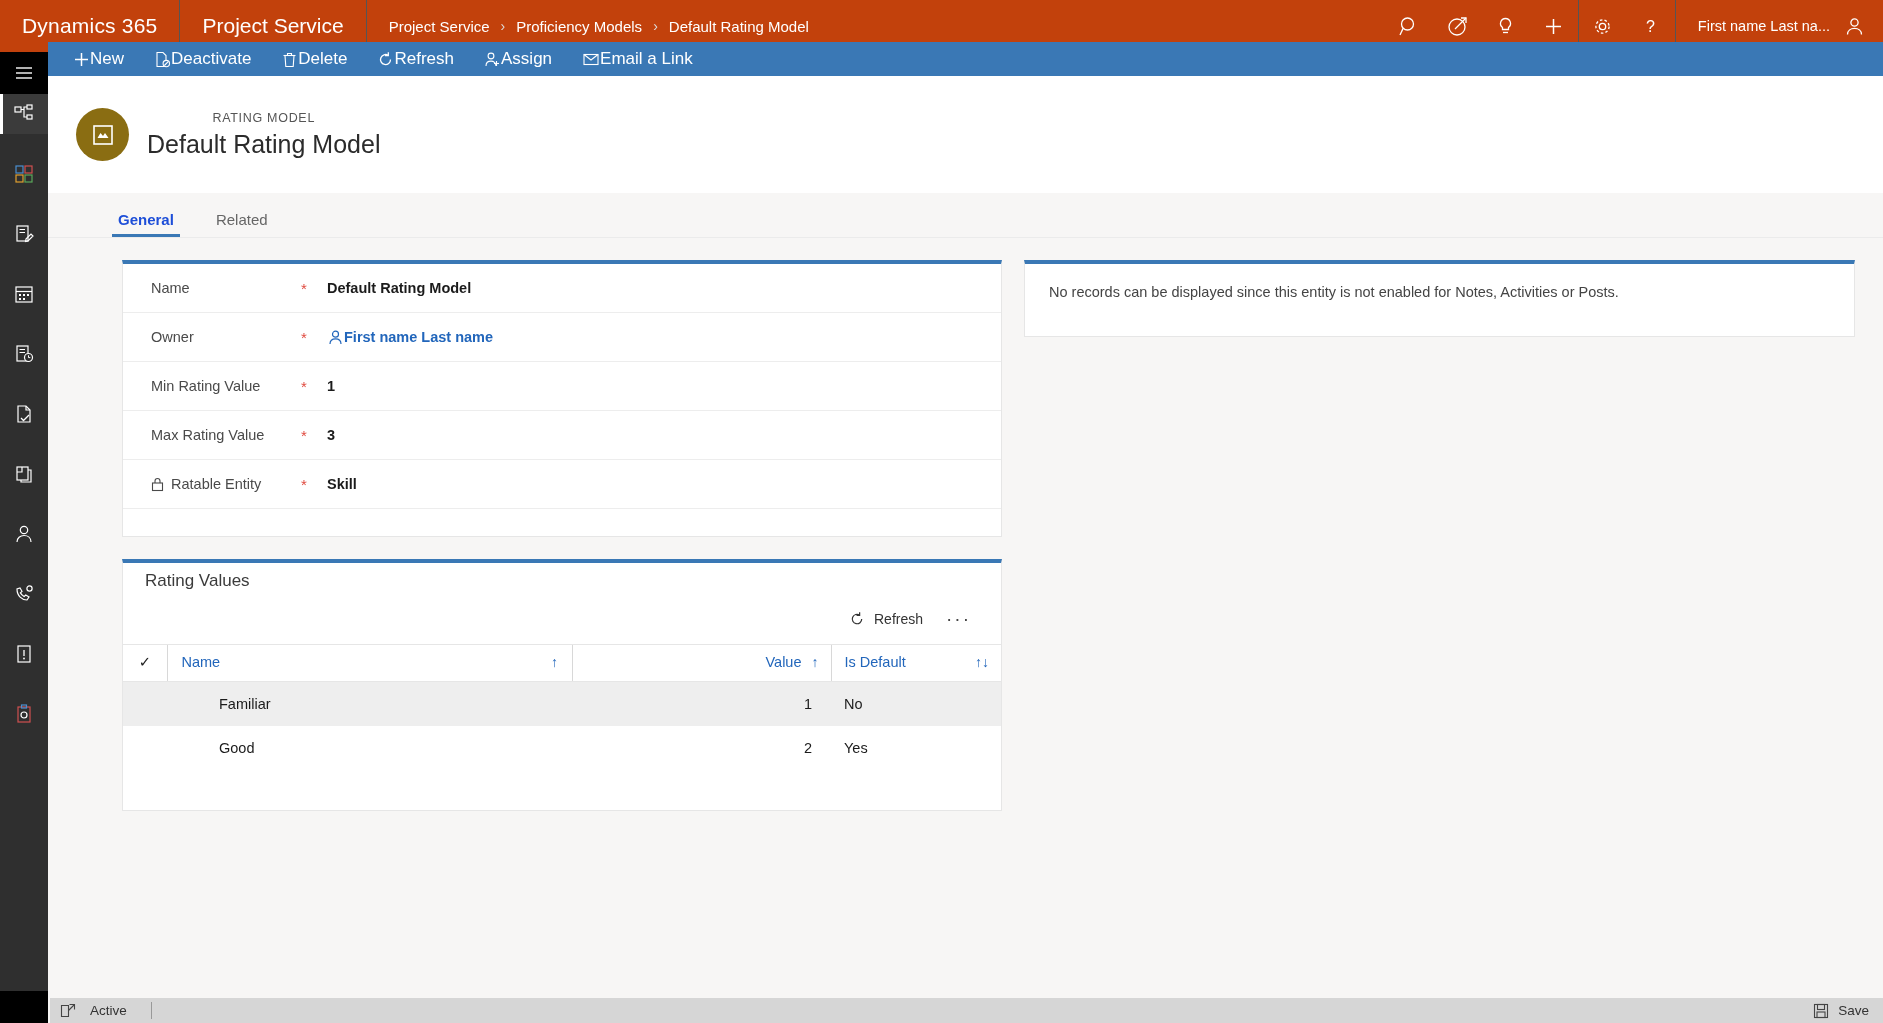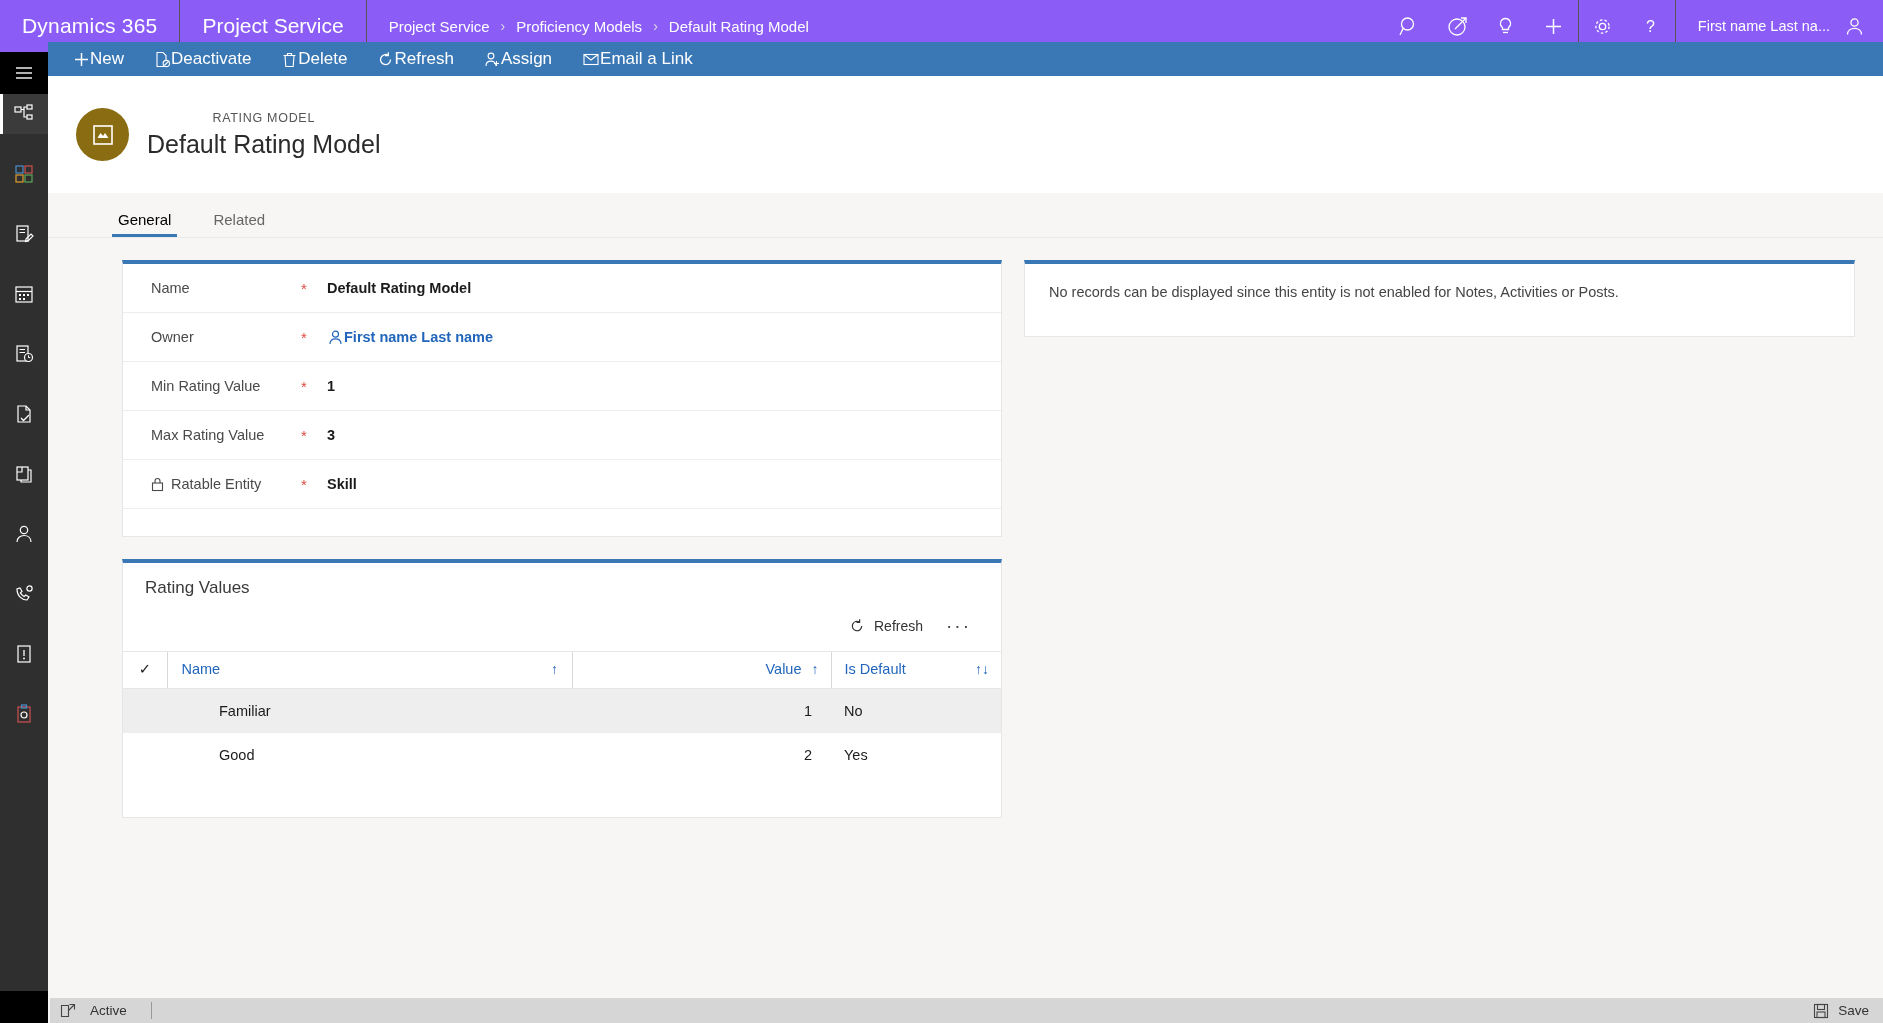--- a/index.html
+++ b/index.html
@@ -7,21 +7,21 @@
     width: 1883px; height: 1023px;
     font-family: "Liberation Sans", sans-serif;
     background: #ffffff;
     overflow: hidden;
   }
   body { position: relative; }
 
   
   .topbar {
     position: absolute; top: 0; left: 0; width: 1883px; height: 52px;
-    background: #8b5cf6; display: flex; align-items: stretch;
+    background: #c2410c; display: flex; align-items: stretch;
   }
   .tb-brand {
     display: flex; align-items: center; padding: 0 22px;
     color: #ffffff; font-size: 21px; letter-spacing: .2px;
     border-right: 1px solid #555; height: 52px;
   }
   .tb-app {
     display: flex; align-items: center; padding: 0 22px;
     color: #ffffff; font-size: 21px;
     border-right: 1px solid #555; height: 52px;
@@ -99,21 +99,21 @@
   .rec-title { font-size: 25px; color: #2b2b2b; }
 
   .tabsbar {
     height: 45px; background: #f7f6f5; display: flex; align-items: flex-end;
     padding-left: 64px; border-bottom: 1px solid #ebebeb;
   }
   .tab {
     font-size: 15px; color: #666666; padding: 0 6px 9px 6px;
     margin-right: 30px; position: relative;
   }
-  .tab.active { color: #000000; font-weight: normal; }
+  .tab.active { color: #1d4ed8; font-weight: bold; }
   .tab.active::after {
     content: ""; position: absolute; left: 0; bottom: 0;
     width: 100%; height: 3px; background: #3a78b5;
   }
 
   .content {
     background: #f7f6f5; height: 837px; padding: 22px 0 0 0;
     display: flex; gap: 22px; padding-left: 74px; padding-right: 28px;
   }
   .col-left { width: 880px; }
@@ -134,21 +134,21 @@
   }
   .f-req { width: 26px; color: #e04a3f; font-size: 15px; }
   .f-val { font-size: 14.5px; color: #1b1b1b; font-weight: bold; }
   .f-val.link {
     color: #2266bb; font-weight: bold;
     display: flex; align-items: center; 
   }
   .form-pad { height: 27px; }
 
   
-  .grid-title { font-size: 17px; color: #3b3b3b; padding: 15px 0 0 22px; }
+  .grid-title { font-size: 17px; color: #3b3b3b; padding: 8px 0 0 22px; }
   .grid-tools {
     display: flex; align-items: center; justify-content: flex-end;
     gap: 7px; padding: 16px 22px 13px 0;
   }
   .gt-btn {
     display: flex; align-items: center; gap: 9px;
     font-size: 14px; color: #333333; padding: 4px 8px;
   }
   .gt-ellipsis { font-size: 19px; color: #444444; padding: 0 8px; letter-spacing: 2px; }
 

